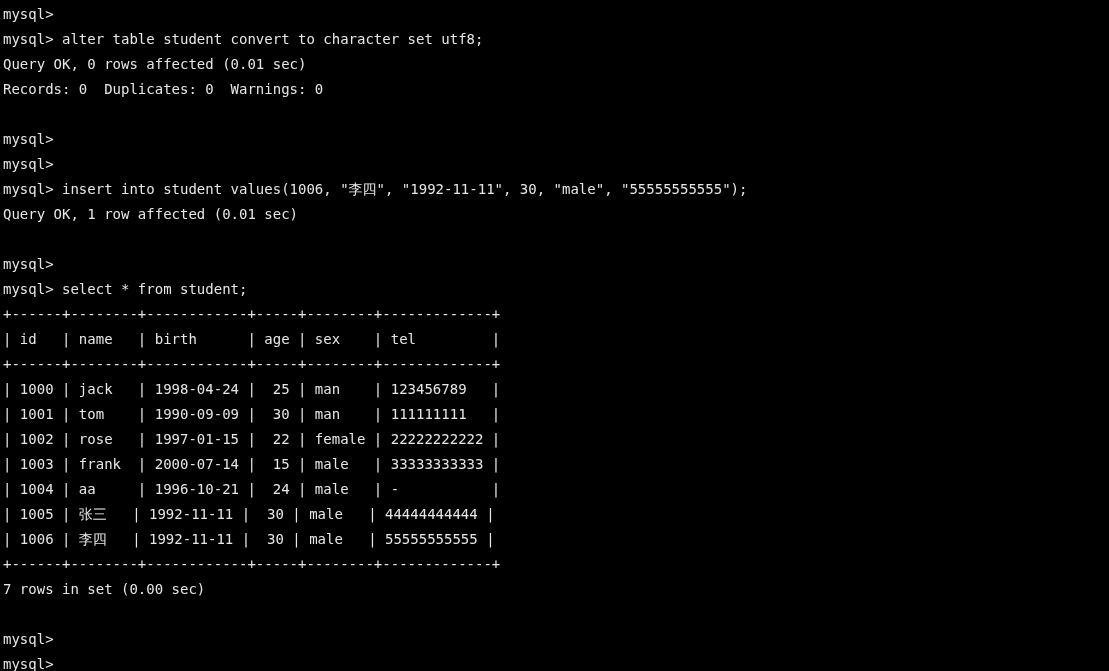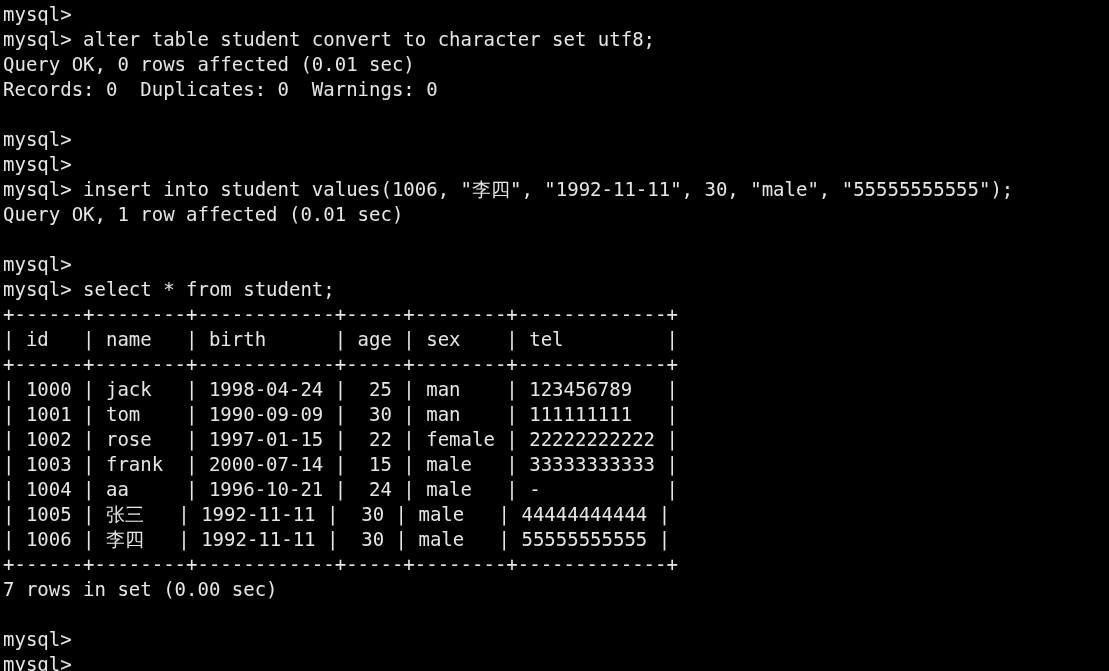--- a/index.html
+++ b/index.html
@@ -11,21 +11,21 @@
     width: 1109px;
     height: 671px;
     overflow: hidden;
   }
   #terminal {
     width: 1109px;
     height: 671px;
     background: #000000;
     color: #e6e6e6;
     font-family: "DejaVu Sans Mono", "Liberation Mono", monospace;
-    font-size: 19px;
+    font-size: 14px;
     line-height: 25px;
     letter-spacing: 0px;
     padding: 2px 0 0 3px;
     box-sizing: border-box;
     white-space: pre;
     overflow: hidden;
     -webkit-font-smoothing: none;
   }
   .line {
     height: 25px;

